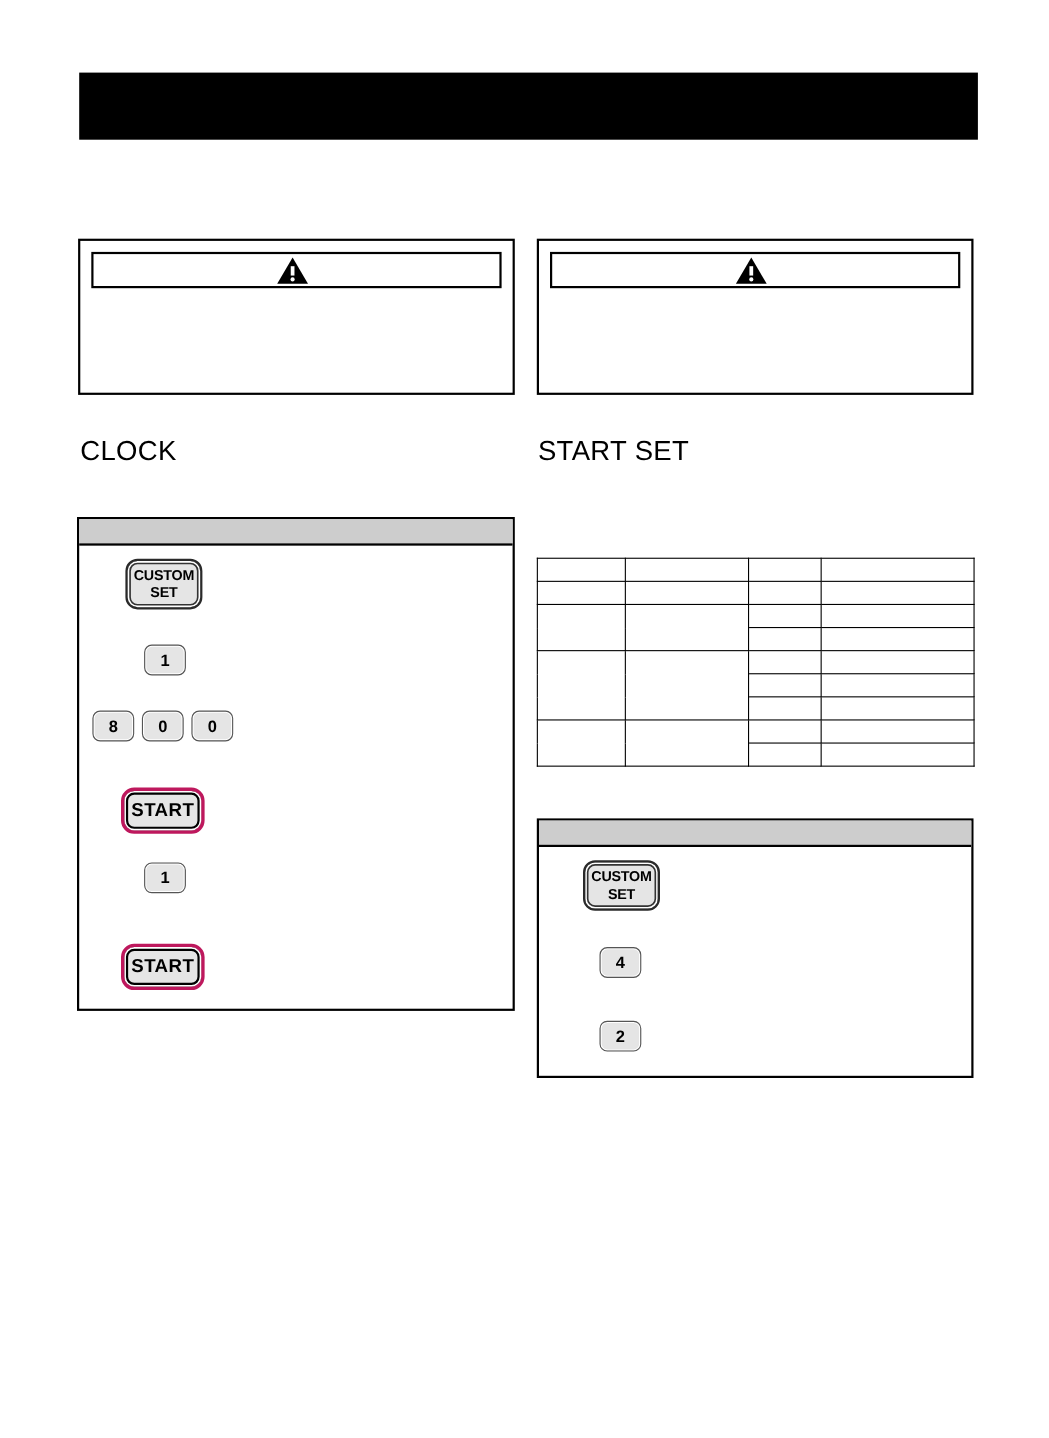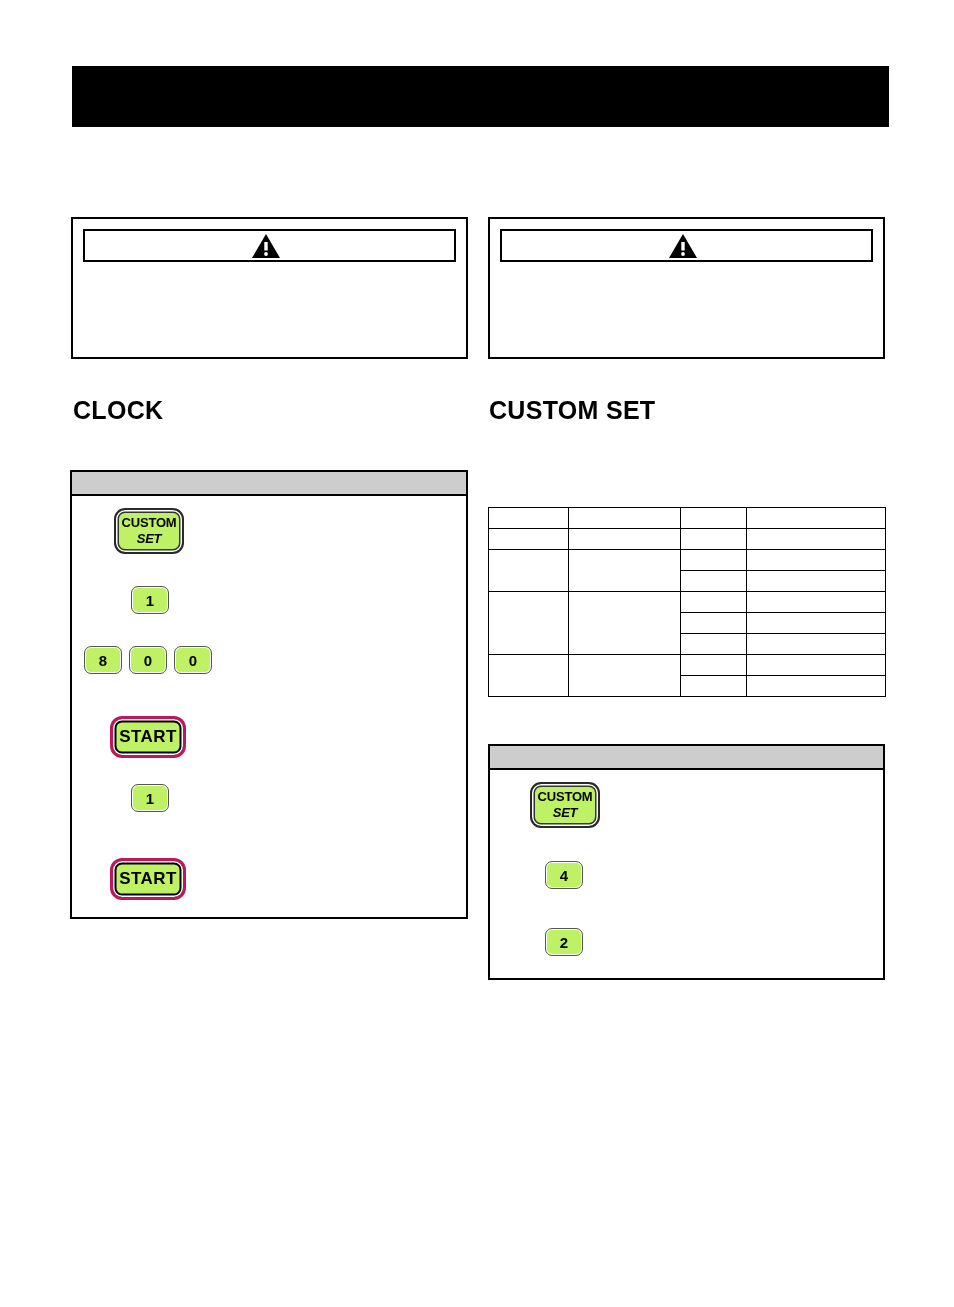--- a/index.html
+++ b/index.html
@@ -80,21 +80,21 @@
     bottom: 8px;
     font-size: 11.5px;
     line-height: 1.45;
     white-space: pre-wrap;
   }
 
   
   .section-title {
     position: absolute;
     font-size: 25px;
-    font-weight: bold;
+    font-weight: normal;
     letter-spacing: 0.3px;
     white-space: nowrap;
   }
   .section-title.clock  { left: 73px;  top: 396px; }
   .section-title.custom { left: 489px; top: 396px; }
 
   
   .panel {
     position: absolute;
     border: 2px solid #000000;
@@ -145,21 +145,21 @@
     white-space: pre-wrap;
   }
 
   
   .key {
     box-sizing: border-box;
     display: inline-flex;
     align-items: center;
     justify-content: center;
     text-align: center;
-    background: #bef264;
+    background: #e5e5e5;
     font-weight: bold;
     color: #000000;
     flex: none;
   }
 
   
   .key.digit {
     width: 38px;
     height: 28px;
     border: 1.5px solid #555555;
@@ -173,21 +173,21 @@
     width: 70px;
     height: 46px;
     border: 2.5px solid #2a2a2a;
     border-radius: 11px;
     font-size: 13px;
     line-height: 1.08;
     flex-direction: column;
     box-shadow: inset 0 0 0 1.5px #ffffff, inset 0 0 0 3px #333333;
     letter-spacing: -0.2px;
   }
-  .key.wide .kl2 { margin-top: 1px; font-style: italic; }
+  .key.wide .kl2 { margin-top: 1px; }
 
   
   .key.start {
     width: 76px;
     height: 42px;
     border: 3px solid #be185d;
     border-radius: 12px;
     font-size: 17px;
     letter-spacing: 0.4px;
     box-shadow: inset 0 0 0 1.5px #ffffff, inset 0 0 0 3.5px #000000;
@@ -250,21 +250,21 @@
         <polygon points="15,1 29,25 1,25" fill="#000000"></polygon>
         <rect x="13.3" y="9" width="3.4" height="8.5" fill="#ffffff"></rect>
         <circle cx="15" cy="21" r="1.9" fill="#ffffff"></circle>
       </svg>
       <span class="warn-label"></span>
     </div>
     <div class="warn-body"></div>
   </div>
 
   <div class="section-title clock">CLOCK</div>
-  <div class="section-title custom">CUSTOM SET</div>
+  <div class="section-title custom">START SET</div>
 
   <div class="panel clock-panel">
     <div class="panel-head"></div>
     <div class="panel-body">
 
       <div class="step" style="left:42px; top:12px;">
         <div class="step-keys">
           <div class="key wide">
             <span class="kl1">CUSTOM</span>
             <span class="kl2">SET</span>

